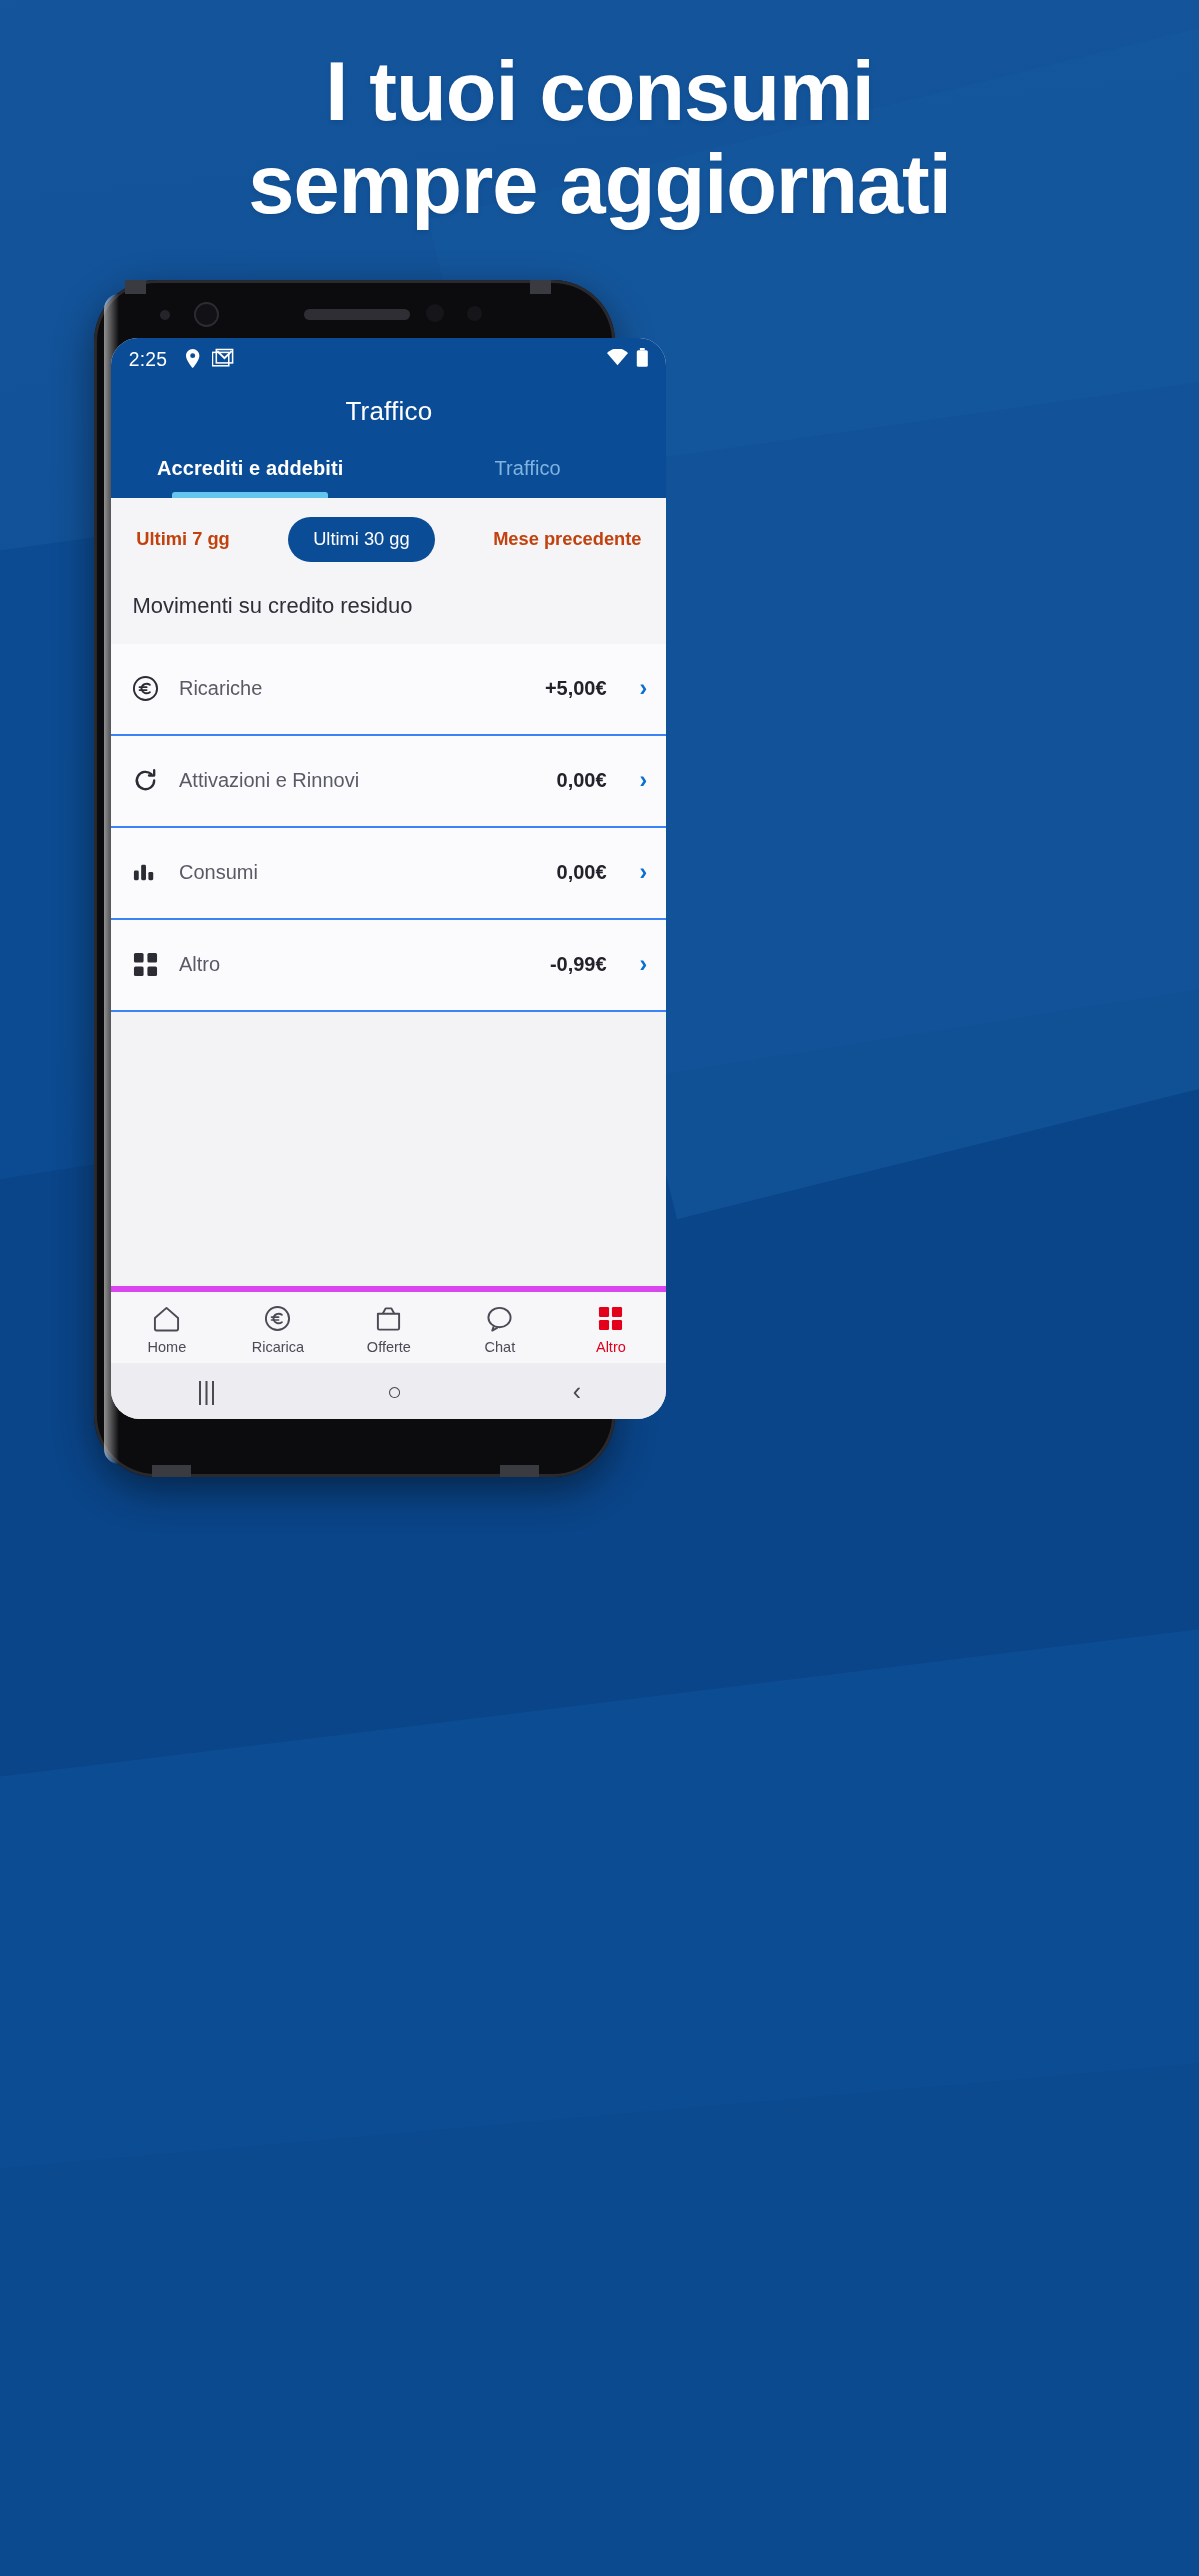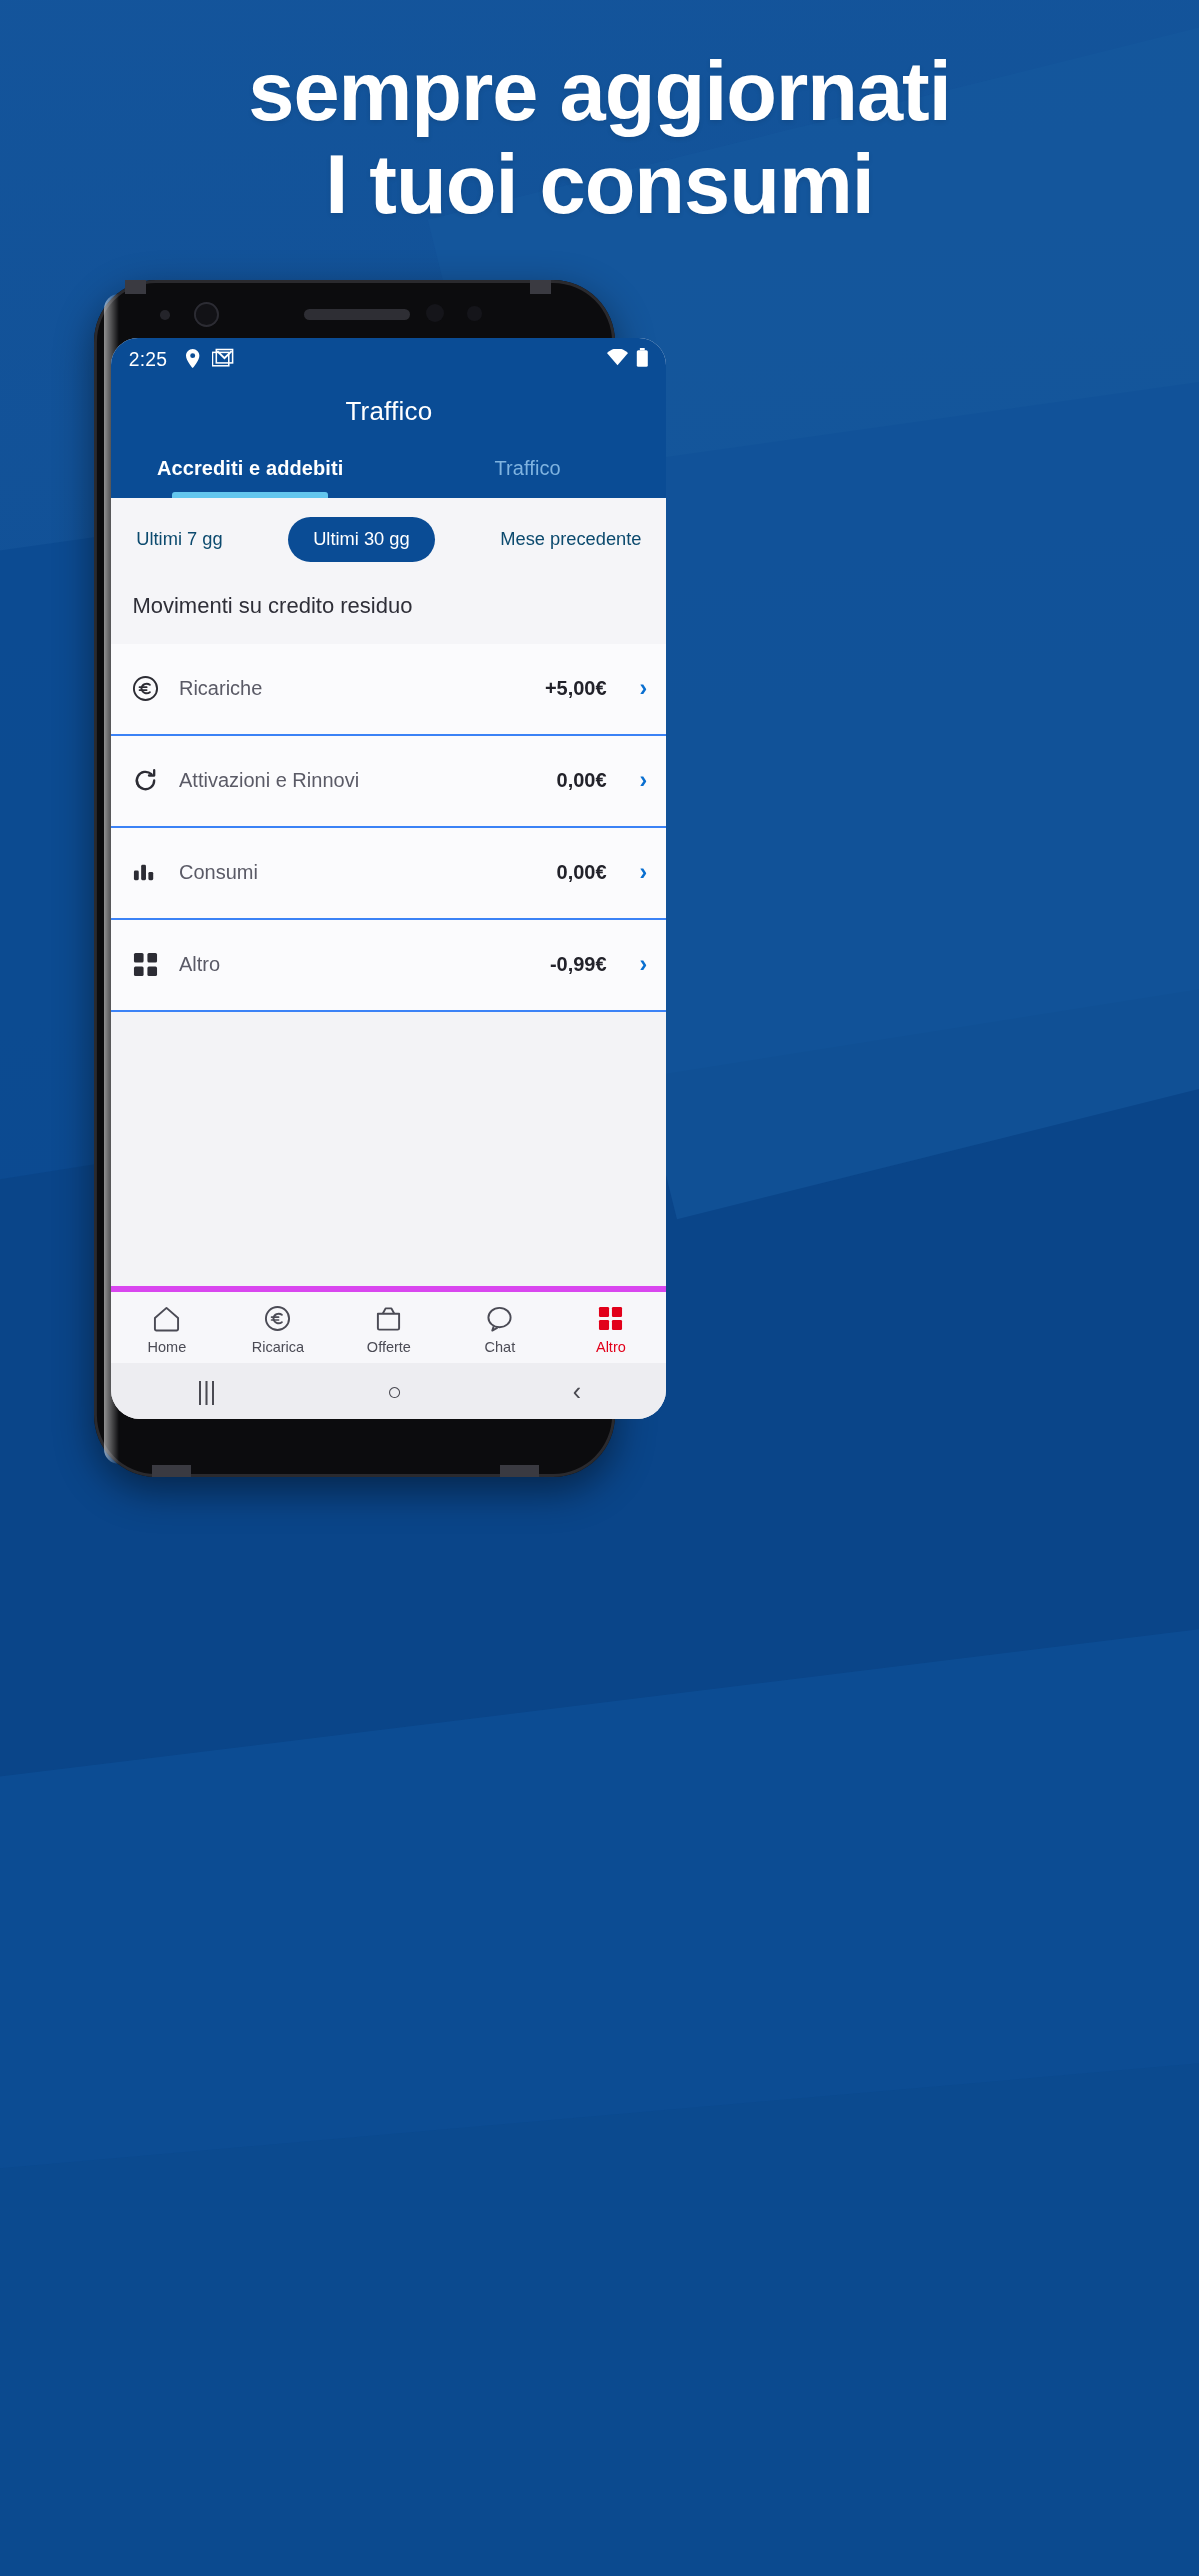--- a/index.html
+++ b/index.html
@@ -98,21 +98,21 @@
   .tab-underline{
     position:absolute;bottom:0;left:11%;width:28%;height:5.8px;
     background:#63c6ee;border-radius:2.9px 2.9px 0 0;
   }
 
   
   .chipbar{
     background:#f5f5f8;display:flex;align-items:center;justify-content:space-between;
     padding:19.3px 21px 13.5px;flex:none;
   }
-  .chip{font-size:18.3px;color:#0c4a6e;padding:9.7px 3.9px;white-space:nowrap;}
+  .chip{font-size:18.3px;color:#c2410c;padding:9.7px 3.9px;white-space:nowrap;font-weight:bold;}
   .chip.active{
     background:#0a4c95;color:#ffffff;border-radius:25px;
     padding:11.6px 25px;font-weight:500;
   }
 
   
   .periodrow{
     background:#f5f5f8;display:flex;justify-content:space-between;align-items:baseline;
     padding:7.7px 21px 1.9px;flex:none;
   }
@@ -159,22 +159,22 @@
 <div class="bg">
   <div class="band1"></div>
     <div class="band2"></div>
     <div class="band3"></div>
   <div class="band4"></div>
     <div class="band5"></div>
     <div class="band6"></div>
 </div>
 
 <div class="headline">
+  <div>I tuoi consumi</div>
   <div>sempre aggiornati</div>
-  <div>I tuoi consumi</div>
 </div>
 
 <div class="phone">
   <div class="phone-body"></div>
   <div class="tabgrip tl"></div>
   <div class="tabgrip tr"></div>
   <div class="tabgrip bl"></div>
   <div class="tabgrip br"></div>
   <div class="notch-row">
     <div class="cam c1"></div>

